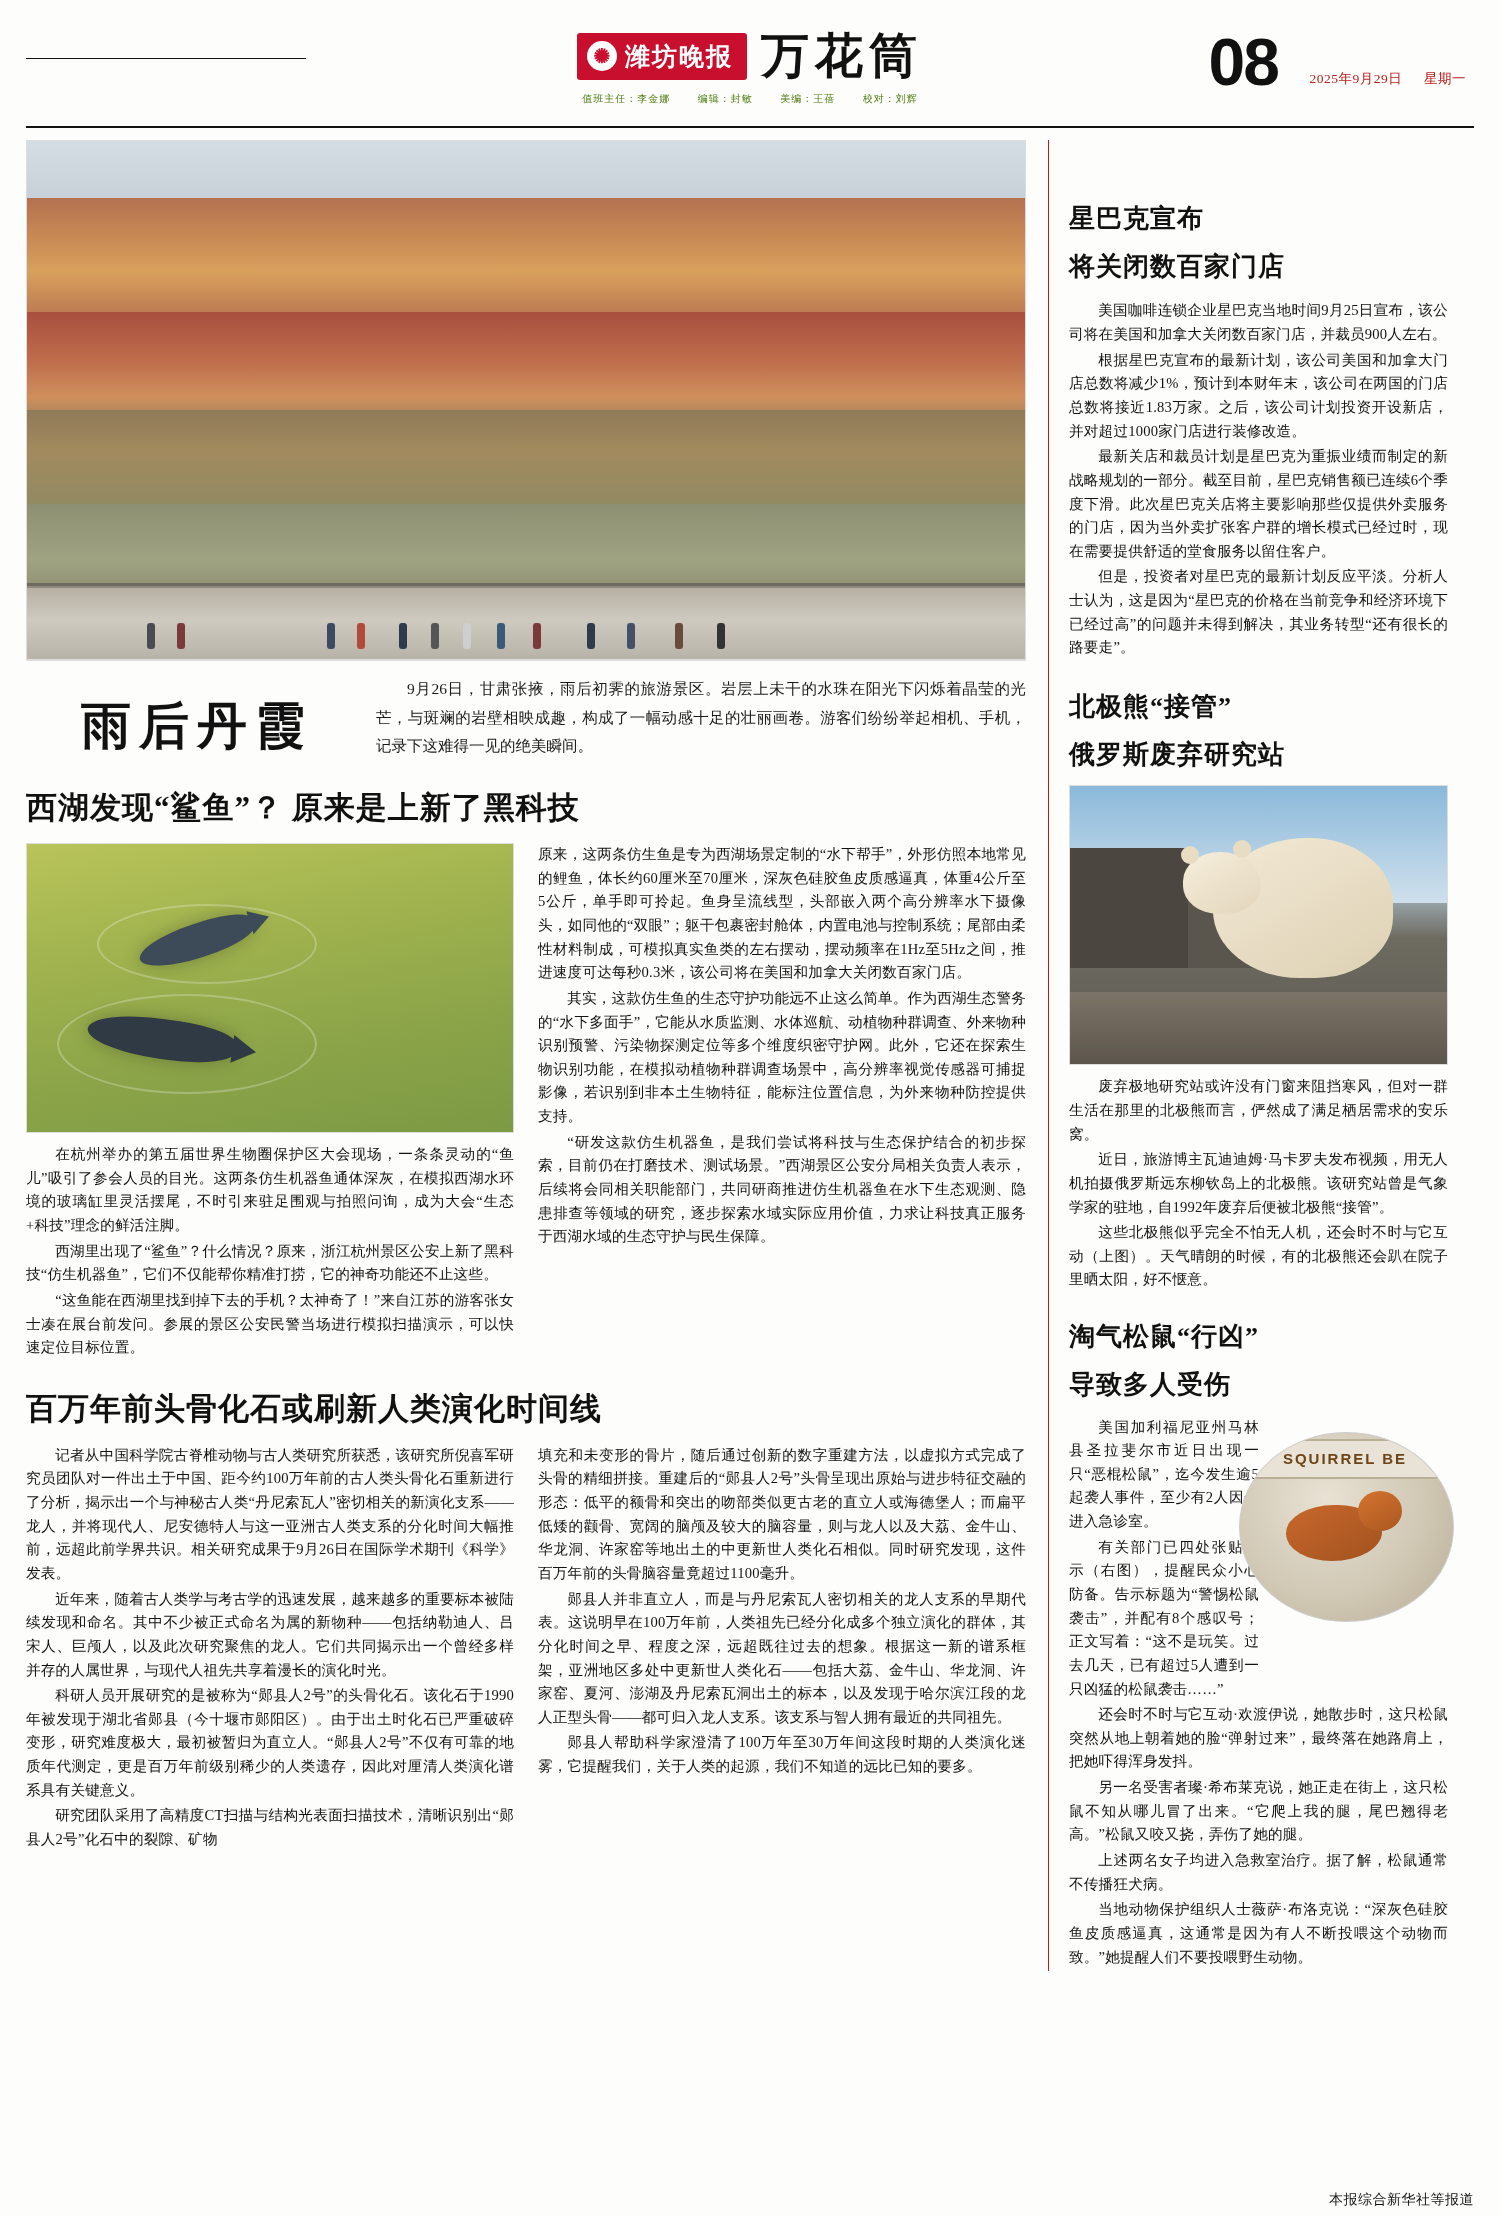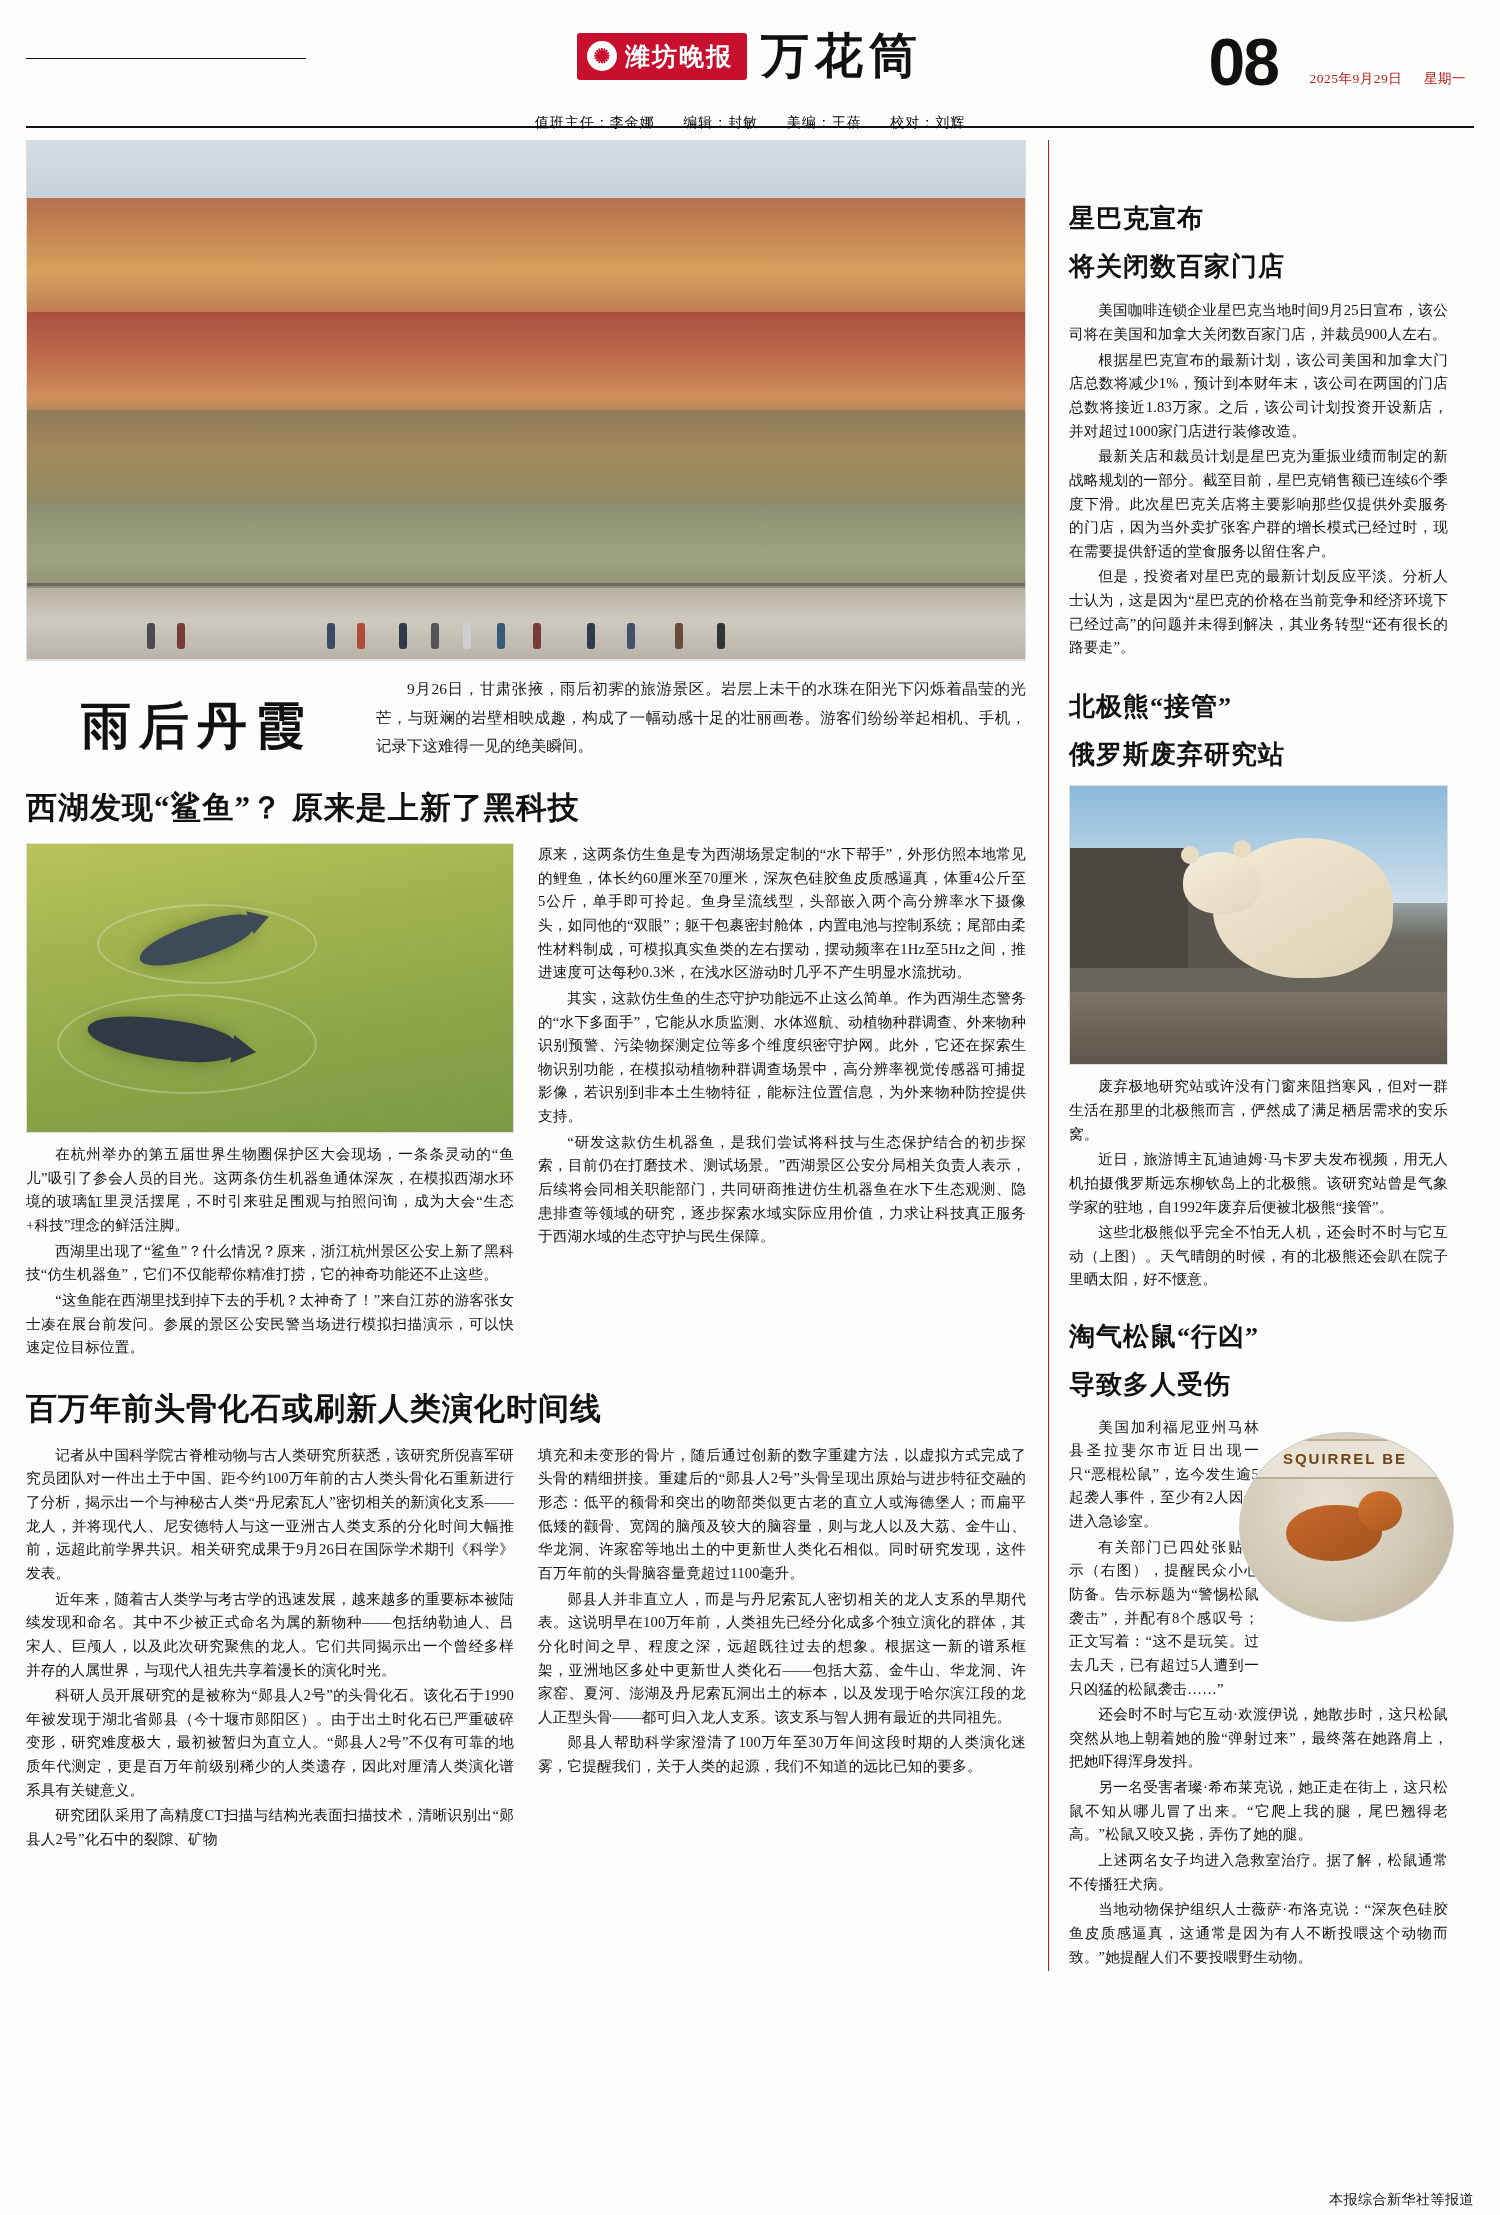--- a/index.html
+++ b/index.html
@@ -21,21 +21,21 @@
     display:flex; align-items:center; gap:8px;
     background:#c8102e; color:#fff; padding:7px 14px 7px 10px; border-radius:3px;
   }
   .logo-circle {
     width:30px; height:30px; border-radius:50%; background:#fff; color:#c8102e;
     display:flex; align-items:center; justify-content:center; font-size:20px; font-weight:bold;
     font-family:"Liberation Serif", serif;
   }
   .logo-text { font-size:25px; font-weight:bold; letter-spacing:2px; font-family:"Liberation Serif", serif;}
   .masthead-title { font-size:48px; font-weight:bold; letter-spacing:6px; font-family:"Liberation Serif", serif; }
-  .credits { text-align:center; font-size:14px; margin-top:26px; letter-spacing:1px; color:#000000; }
+  .credits { text-align:center; font-size:10px; margin-top:4px; letter-spacing:1px; color:#4d7c0f; }
   .credits span { margin:0 12px; }
   .page-number {
     position:absolute; right:196px; top:6px; font-size:66px; font-weight:bold;
     font-family:"Liberation Sans", sans-serif; letter-spacing:-2px; color:#111;
   }
   .page-date {
     position:absolute; right:8px; top:52px; font-size:13.5px; color:#b91c1c; letter-spacing:0.5px;
   }
   .page-date span { margin-left:18px; }
   .mast-rule-left, .mast-rule-right { position:absolute; top:40px; height:1px; background:#111; }
@@ -216,21 +216,21 @@
             <div class="ripple" style="left:30px;top:150px;width:260px;height:100px;"></div>
           </div>
           <div class="body-text" style="margin-top:10px;">
             <p>在杭州举办的第五届世界生物圈保护区大会现场，一条条灵动的“鱼儿”吸引了参会人员的目光。这两条仿生机器鱼通体深灰，在模拟西湖水环境的玻璃缸里灵活摆尾，不时引来驻足围观与拍照问询，成为大会“生态+科技”理念的鲜活注脚。</p>
             <p>西湖里出现了“鲨鱼”？什么情况？原来，浙江杭州景区公安上新了黑科技“仿生机器鱼”，它们不仅能帮你精准打捞，它的神奇功能还不止这些。</p>
             <p>“这鱼能在西湖里找到掉下去的手机？太神奇了！”来自江苏的游客张女士凑在展台前发问。参展的景区公安民警当场进行模拟扫描演示，可以快速定位目标位置。</p>
           </div>
         </div>
         <div>
           <div class="body-text">
-            <p style="text-indent:0;">原来，这两条仿生鱼是专为西湖场景定制的“水下帮手”，外形仿照本地常见的鲤鱼，体长约60厘米至70厘米，深灰色硅胶鱼皮质感逼真，体重4公斤至5公斤，单手即可拎起。鱼身呈流线型，头部嵌入两个高分辨率水下摄像头，如同他的“双眼”；躯干包裹密封舱体，内置电池与控制系统；尾部由柔性材料制成，可模拟真实鱼类的左右摆动，摆动频率在1Hz至5Hz之间，推进速度可达每秒0.3米，在浅水区游动时几乎不产生明显水流扰动。</p>
+            <p style="text-indent:0;">原来，这两条仿生鱼是专为西湖场景定制的“水下帮手”，外形仿照本地常见的鲤鱼，体长约60厘米至70厘米，深灰色硅胶鱼皮质感逼真，体重4公斤至5公斤，单手即可拎起。鱼身呈流线型，头部嵌入两个高分辨率水下摄像头，如同他的“双眼”；躯干包裹密封舱体，内置电池与控制系统；尾部由柔性材料制成，可模拟真实鱼类的左右摆动，摆动频率在1Hz至5Hz之间，推进速度可达每秒0.3米，该公司将在美国和加拿大关闭数百家门店。</p>
             <p>其实，这款仿生鱼的生态守护功能远不止这么简单。作为西湖生态警务的“水下多面手”，它能从水质监测、水体巡航、动植物种群调查、外来物种识别预警、污染物探测定位等多个维度织密守护网。此外，它还在探索生物识别功能，在模拟动植物种群调查场景中，高分辨率视觉传感器可捕捉影像，若识别到非本土生物特征，能标注位置信息，为外来物种防控提供支持。</p>
             <p>“研发这款仿生机器鱼，是我们尝试将科技与生态保护结合的初步探索，目前仍在打磨技术、测试场景。”西湖景区公安分局相关负责人表示，后续将会同相关职能部门，共同研商推进仿生机器鱼在水下生态观测、隐患排查等领域的研究，逐步探索水域实际应用价值，力求让科技真正服务于西湖水域的生态守护与民生保障。</p>
           </div>
         </div>
       </div>
 
       <div class="headline">百万年前头骨化石或刷新人类演化时间线</div>
       <div class="cols2">
         <div class="body-text">
           <p>记者从中国科学院古脊椎动物与古人类研究所获悉，该研究所倪喜军研究员团队对一件出土于中国、距今约100万年前的古人类头骨化石重新进行了分析，揭示出一个与神秘古人类“丹尼索瓦人”密切相关的新演化支系——龙人，并将现代人、尼安德特人与这一亚洲古人类支系的分化时间大幅推前，远超此前学界共识。相关研究成果于9月26日在国际学术期刊《科学》发表。</p>

